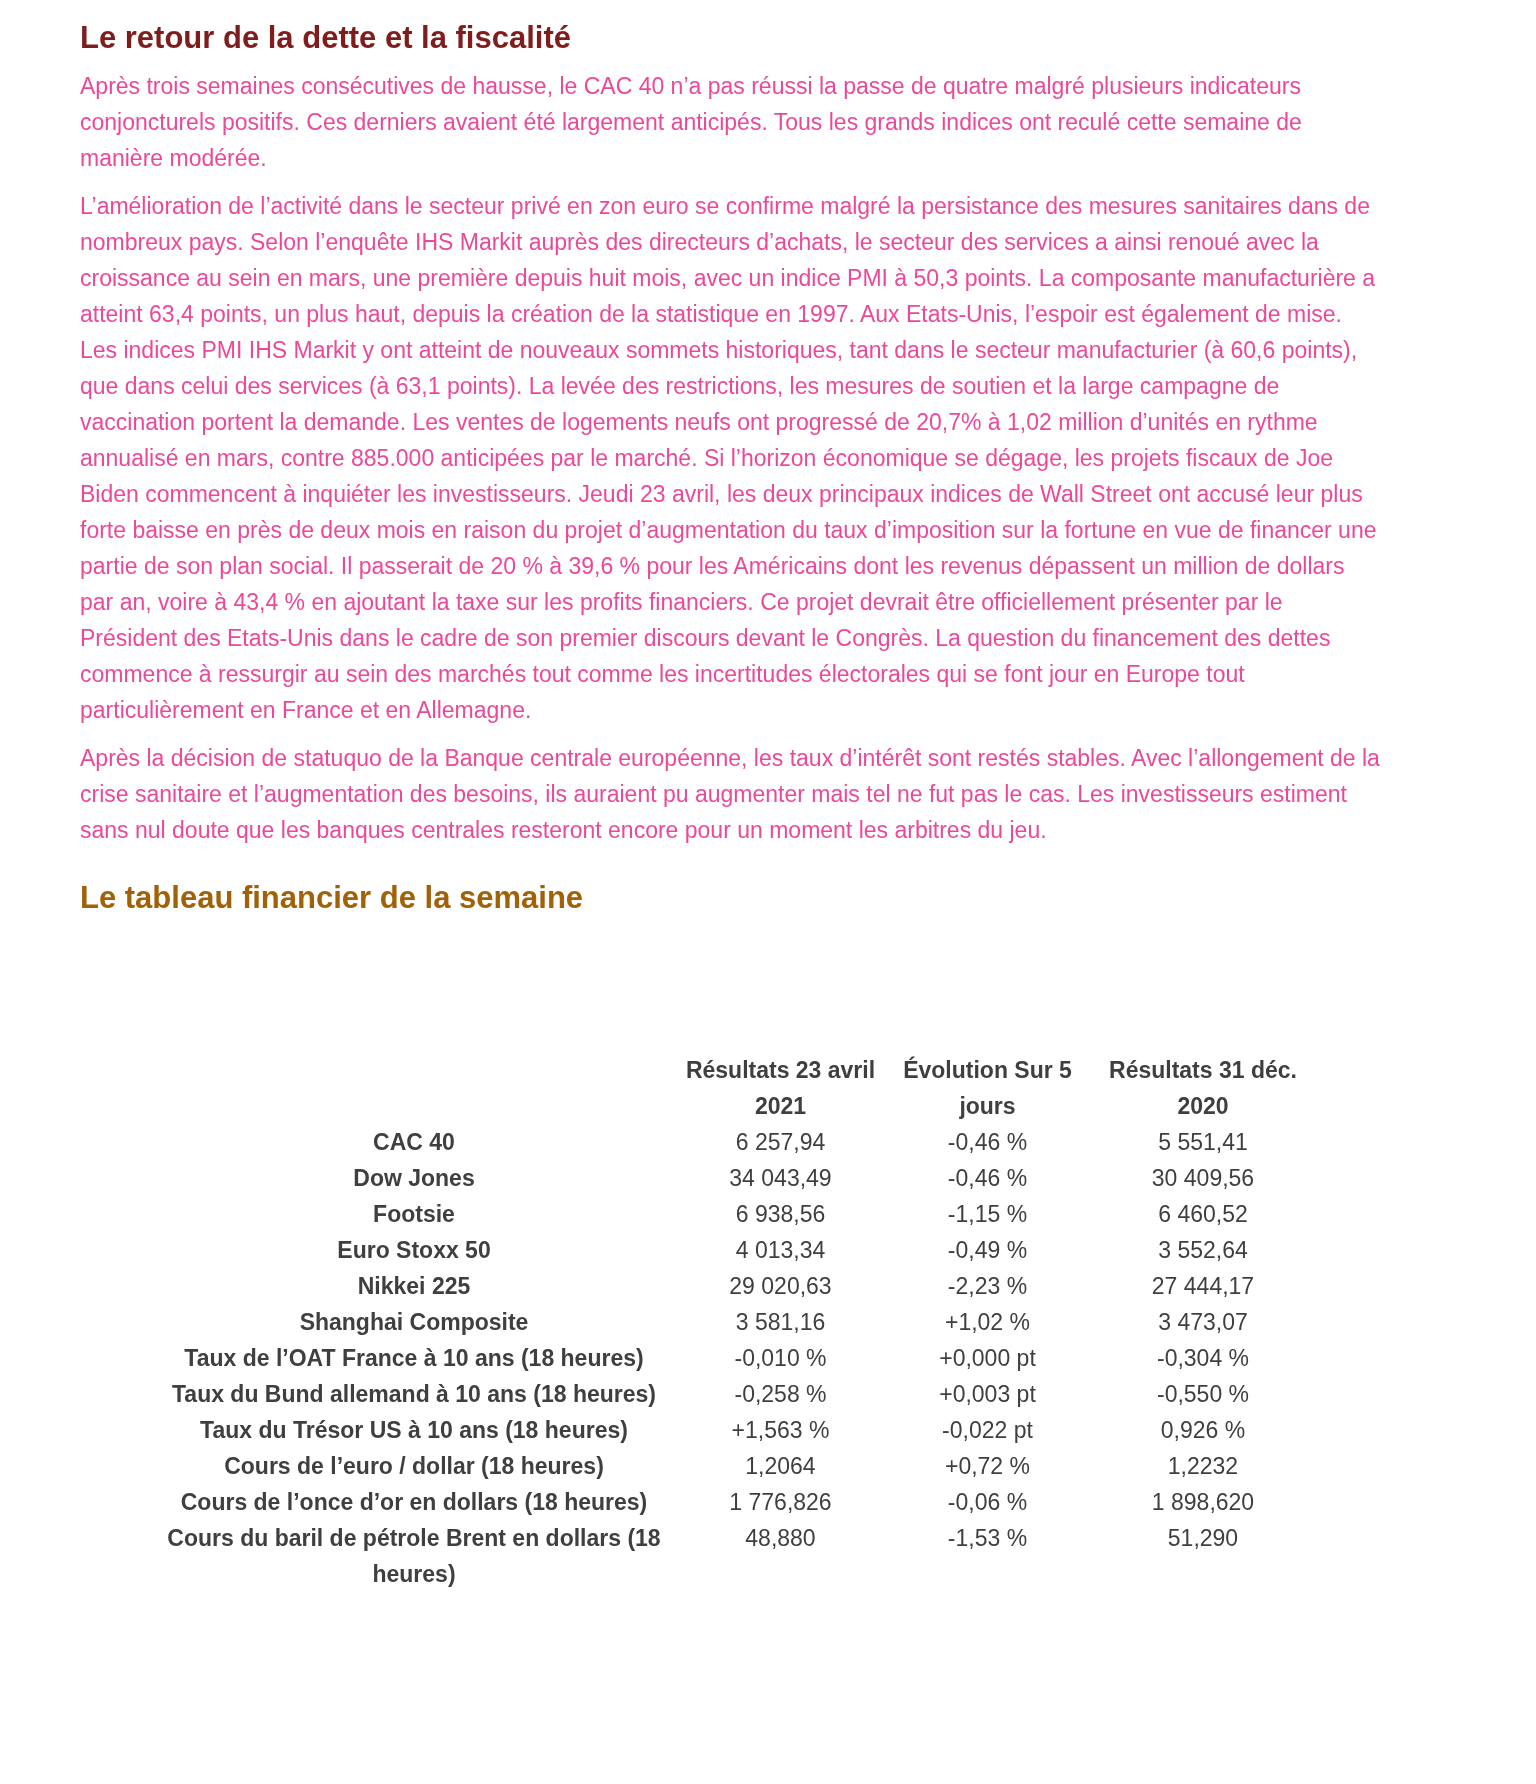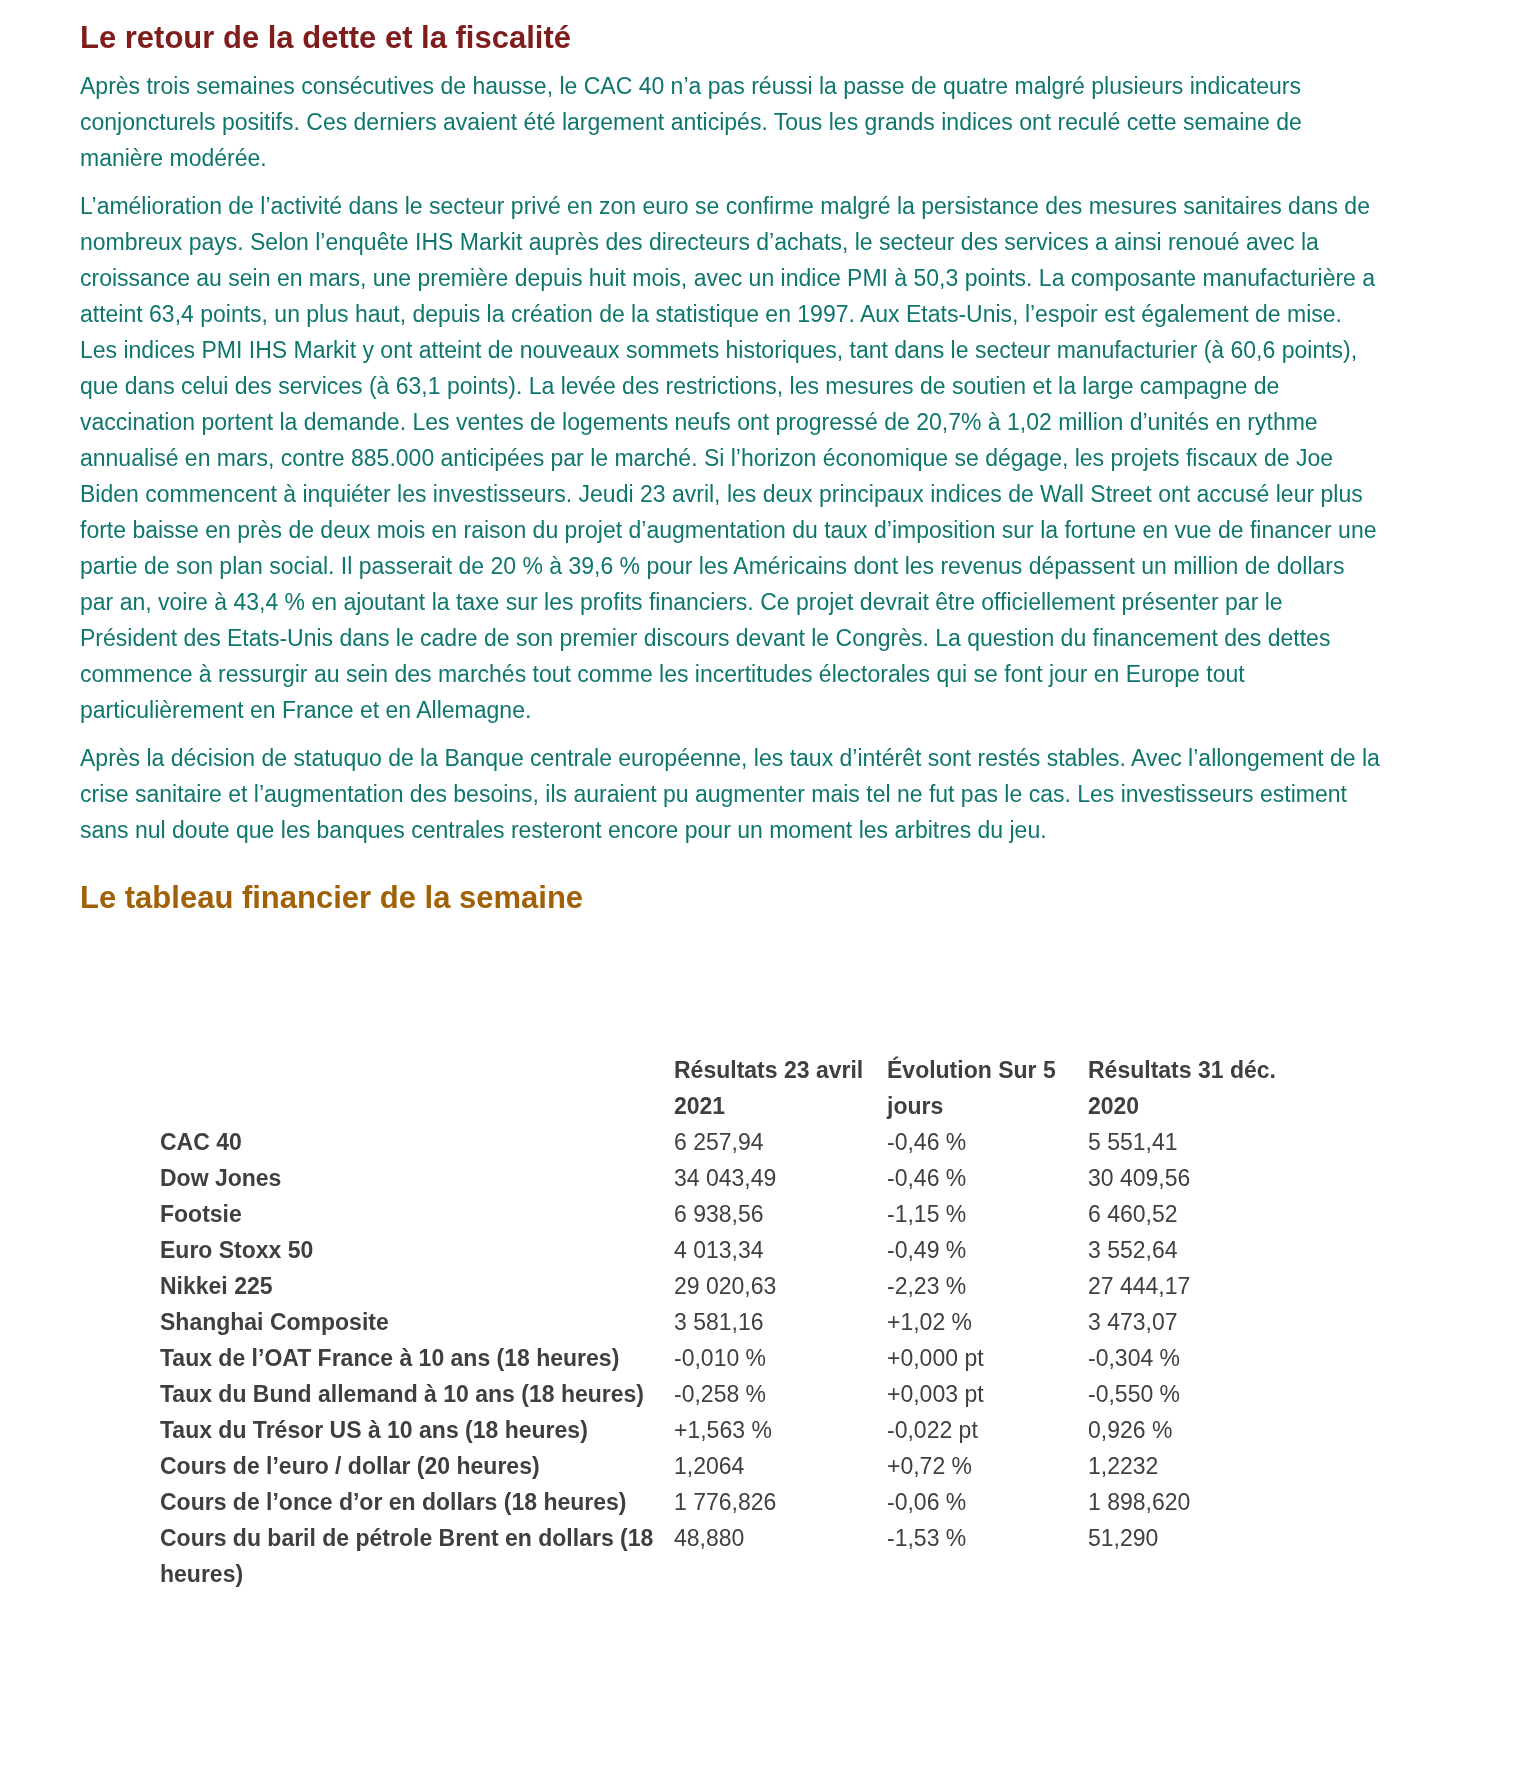--- a/index.html
+++ b/index.html
@@ -20,21 +20,21 @@
     margin: 18px 0 0 0;
     font-size: 31px;
     font-weight: bold;
     line-height: 40px;
     color: #7f1d1d;
   }
   p.body-text {
     margin: 10px 0 0 0;
     font-size: 23px;
     line-height: 36px;
-    color: #0f766e;
+    color: #ec4899;
     width: 1300px;
   }
   p.body-text + p.body-text { margin-top: 12px; }
   h2.table-title {
     margin: 30px 0 0 0;
     font-size: 31px;
     font-weight: bold;
     line-height: 40px;
     color: #a16207;
   }
@@ -43,21 +43,21 @@
     left: 160px;
     top: 1052px;
     border-collapse: collapse;
     font-size: 23px;
     line-height: 36px;
     color: #3f3f42;
   }
   table.fin-table th, table.fin-table td {
     padding: 0;
     vertical-align: top;
-    text-align: left;
+    text-align: center;
   }
   table.fin-table th { font-weight: bold; }
   table.fin-table td.label { font-weight: bold; width: 508px; padding-right: 6px; }
   table.fin-table th.col1, table.fin-table td.col1 { width: 213px; }
   table.fin-table th.col2, table.fin-table td.col2 { width: 201px; }
   table.fin-table th.col3, table.fin-table td.col3 { width: 230px; }
   table.fin-table th.col0 { width: 508px; }
 </style>
 </head>
 <body>
@@ -128,21 +128,21 @@
         <td class="col2">+0,003 pt</td>
         <td class="col3">-0,550 %</td>
       </tr>
       <tr>
         <td class="label">Taux du Trésor US à 10 ans (18 heures)</td>
         <td class="col1">+1,563 %</td>
         <td class="col2">-0,022 pt</td>
         <td class="col3">0,926 %</td>
       </tr>
       <tr>
-        <td class="label">Cours de l’euro / dollar (20 heures)</td>
+        <td class="label">Cours de l’euro / dollar (18 heures)</td>
         <td class="col1">1,2064</td>
         <td class="col2">+0,72 %</td>
         <td class="col3">1,2232</td>
       </tr>
       <tr>
         <td class="label">Cours de l’once d’or en dollars (18 heures)</td>
         <td class="col1">1 776,826</td>
         <td class="col2">-0,06 %</td>
         <td class="col3">1 898,620</td>
       </tr>

